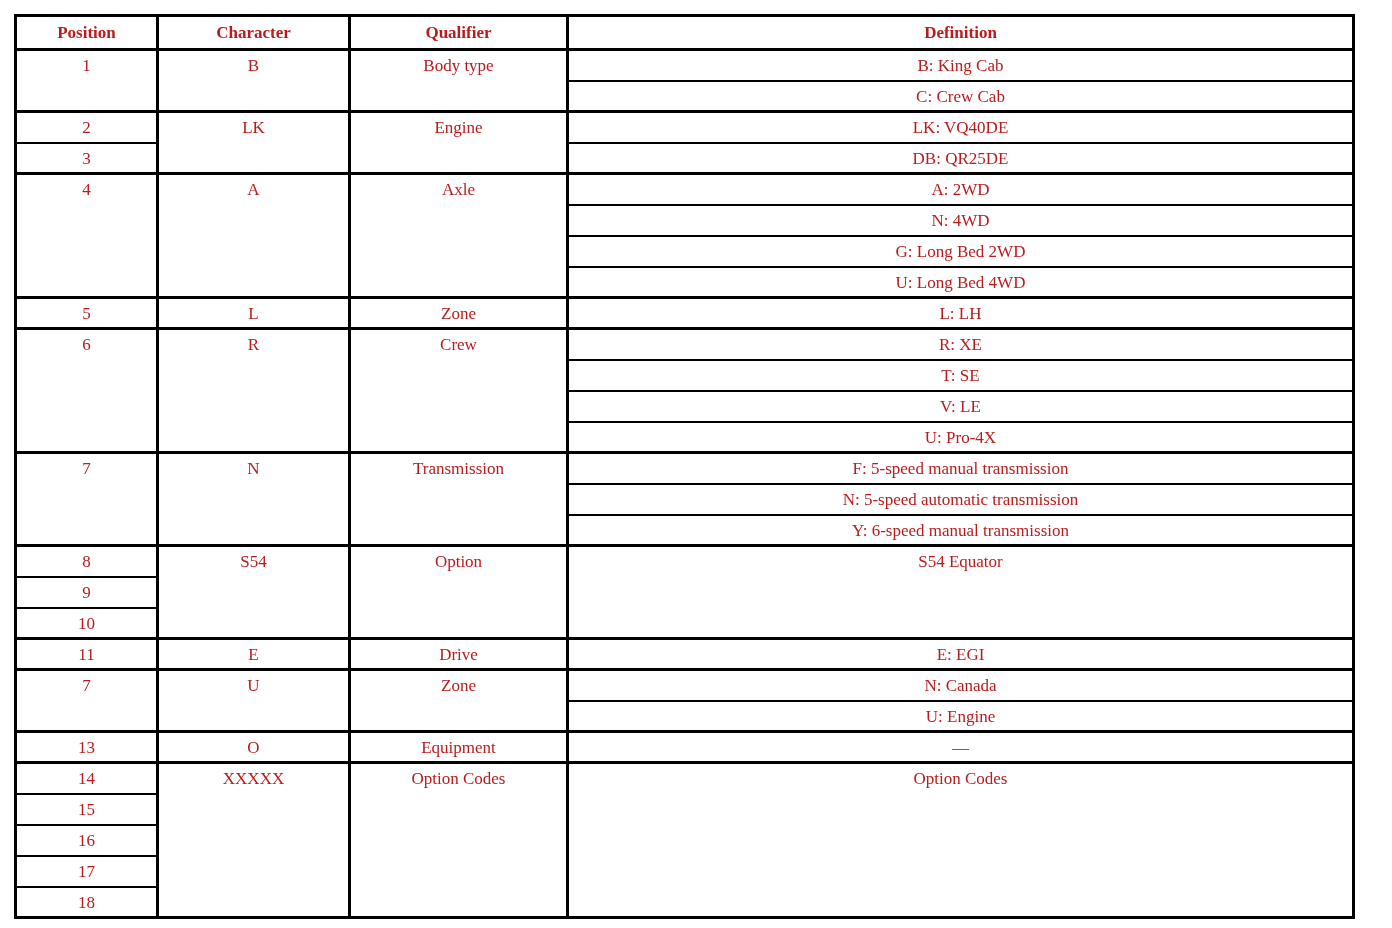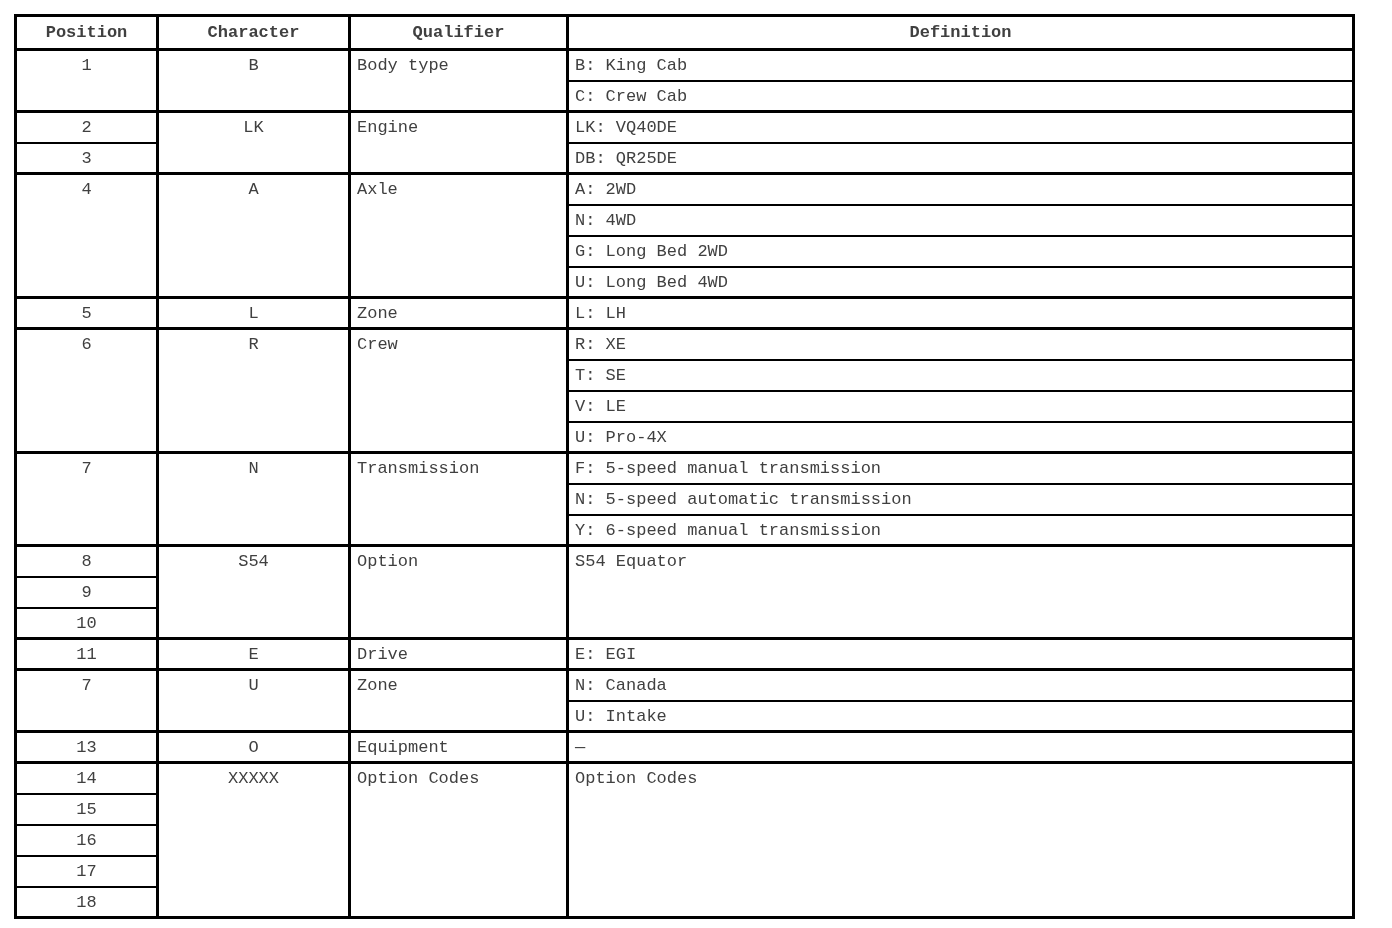--- a/index.html
+++ b/index.html
@@ -5,22 +5,22 @@
   html, body {
     margin: 0;
     padding: 0;
     background: #ffffff;
   }
   .page {
     position: relative;
     width: 1392px;
     height: 928px;
     background: #ffffff;
-    font-family: Liberation Mono, monospace;
-    color: #404040;
+    font-family: Liberation Serif, serif;
+    color: #b91c1c;
     border-radius: 8px;
   }
   table.vin {
     position: absolute;
     left: 14px;
     top: 14px;
     width: 1338px;
     border-collapse: collapse;
     table-layout: fixed;
     border: 3px solid #000;
@@ -41,21 +41,21 @@
   table.vin th {
     font-weight: bold;
     text-align: center;
     border-bottom-width: 3px;
     border-top-width: 3px;
     padding-top: 5px;
   }
   table.vin tr.group-start td { border-top-width: 3px; }
   td.pos, td.chr { text-align: center; }
   td.vmid { vertical-align: middle; }
-  td.def, td.qual { text-align: left; }
+  td.def, td.qual { text-align: center; }
 </style>
 </head>
 <body>
 
 <div class="page">
   <table class="vin">
     <colgroup>
       <col style="width:142px">
       <col style="width:192px">
       <col style="width:218px">
@@ -163,21 +163,21 @@
       <td class="def">E: EGI</td>
     </tr>
 
     <tr class="group-start">
       <td class="pos" rowspan="2">7</td>
       <td class="chr" rowspan="2">U</td>
       <td class="qual" rowspan="2">Zone</td>
       <td class="def">N: Canada</td>
     </tr>
     <tr>
-      <td class="def">U: Intake</td>
+      <td class="def">U: Engine</td>
     </tr>
 
     <tr class="group-start">
       <td class="pos">13</td>
       <td class="chr">O</td>
       <td class="qual">Equipment</td>
       <td class="def">—</td>
     </tr>
 
     <tr class="group-start">

